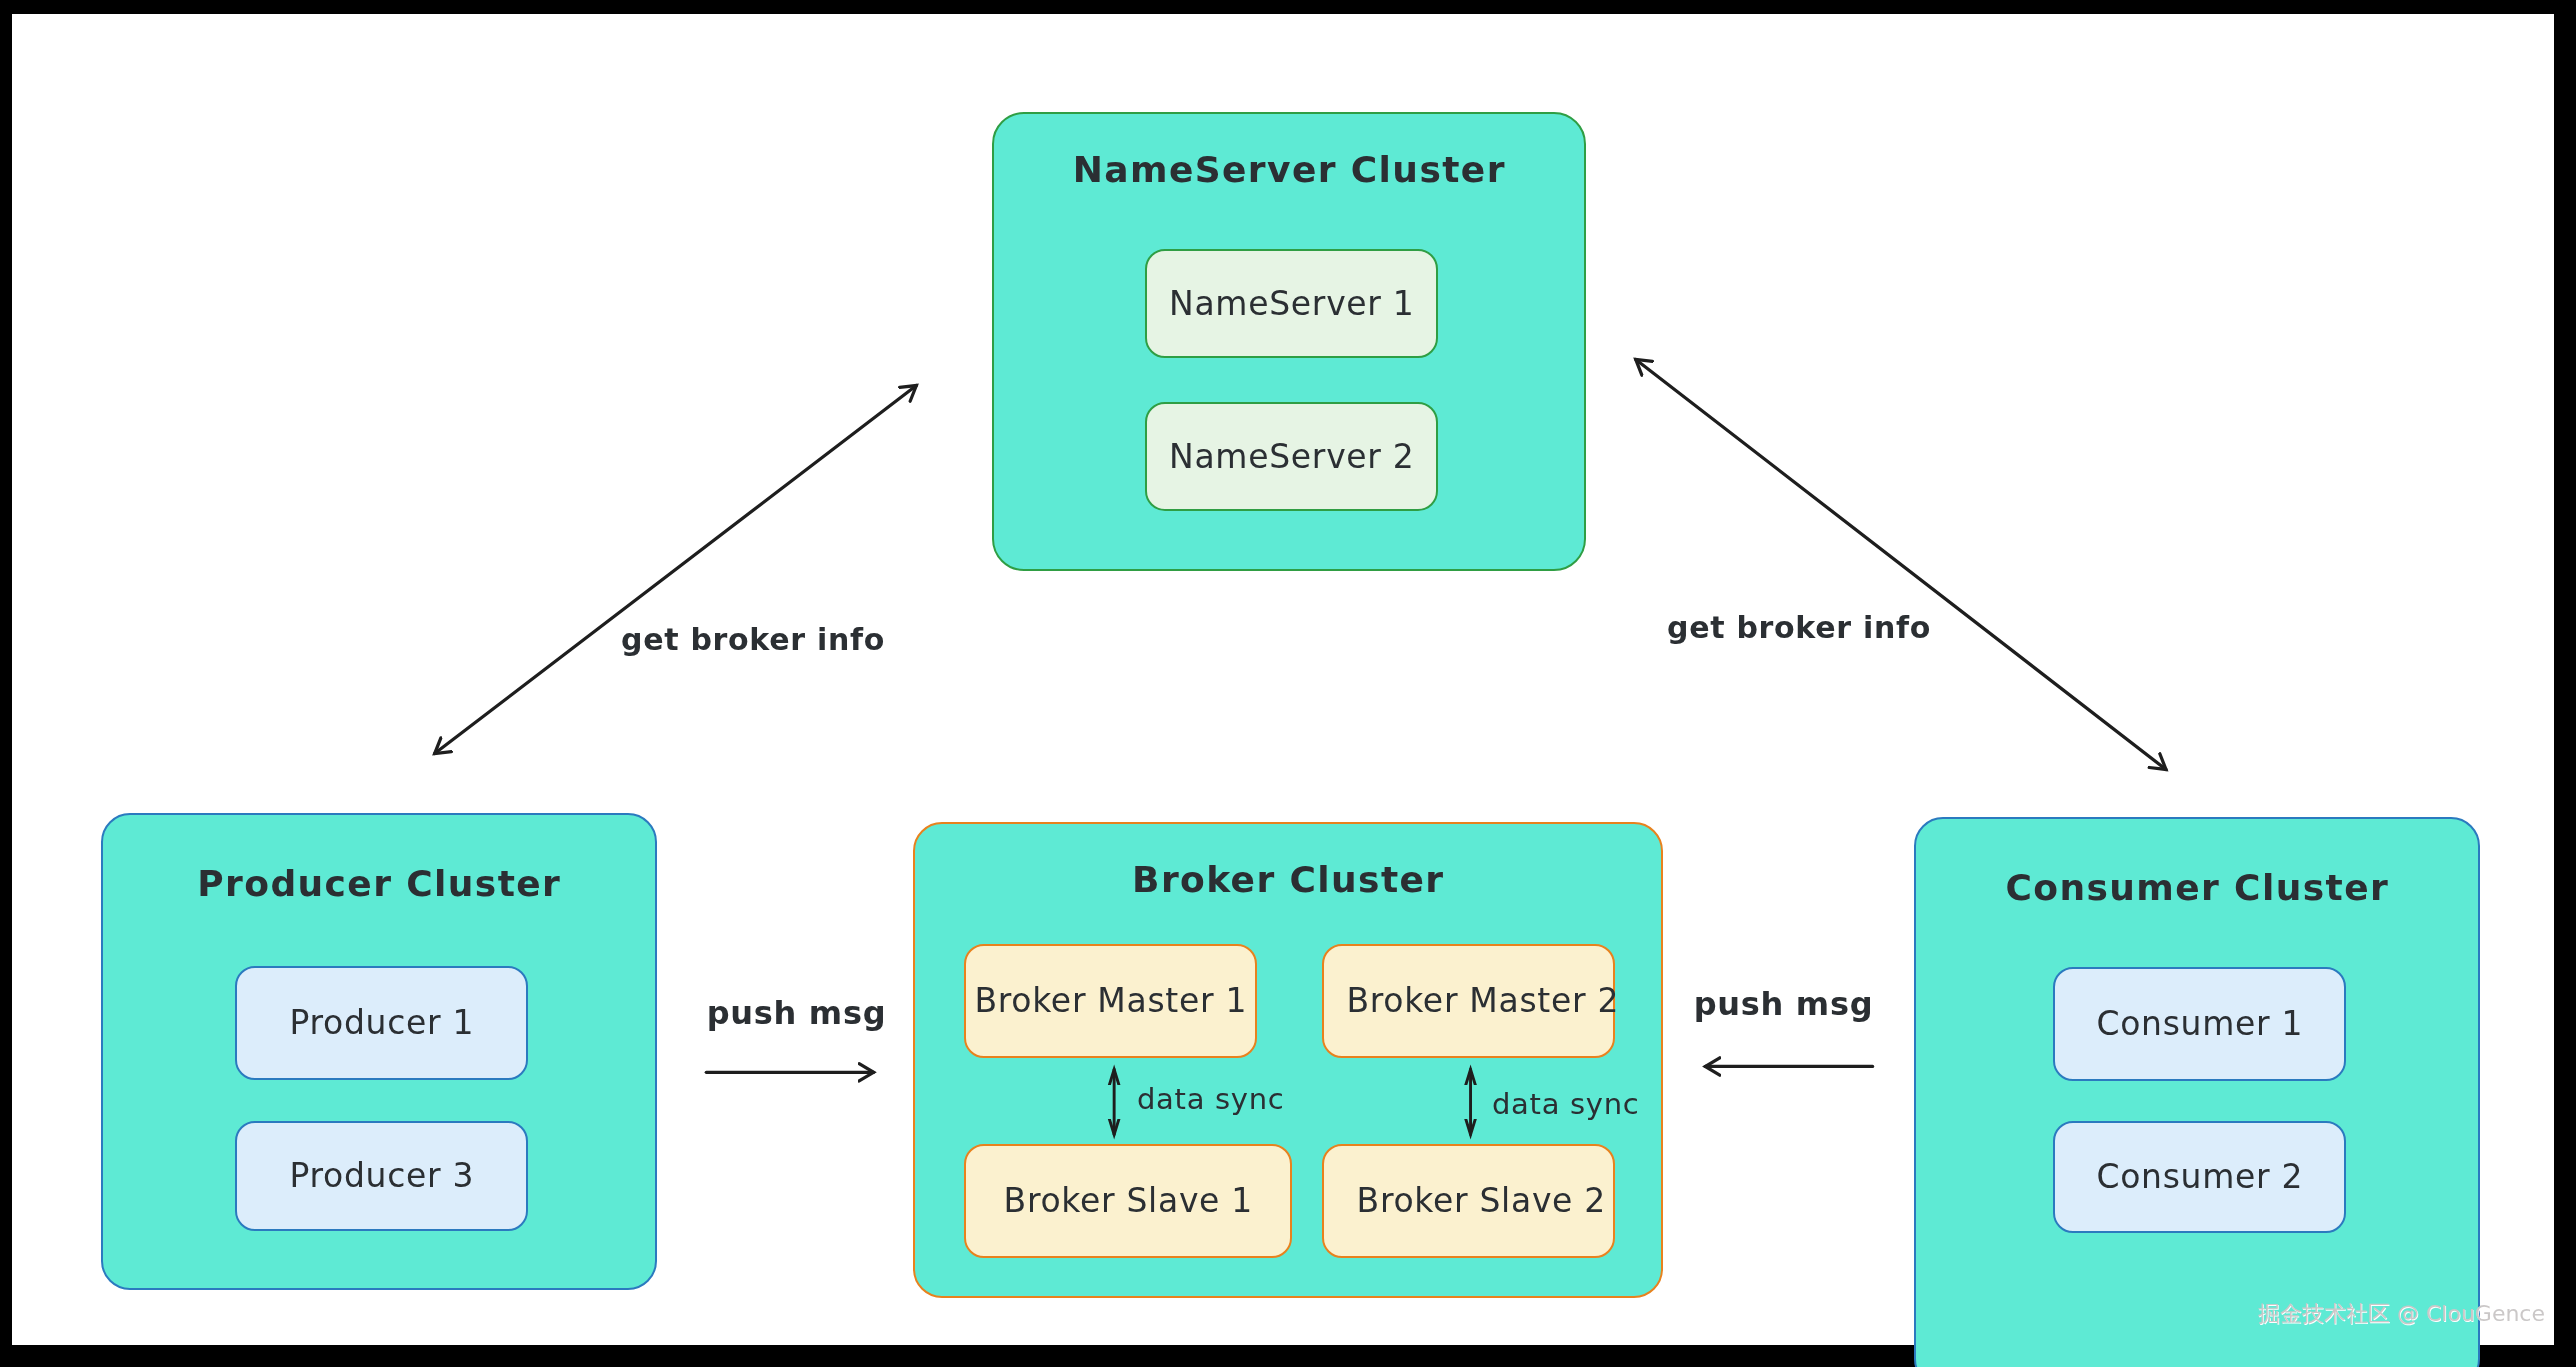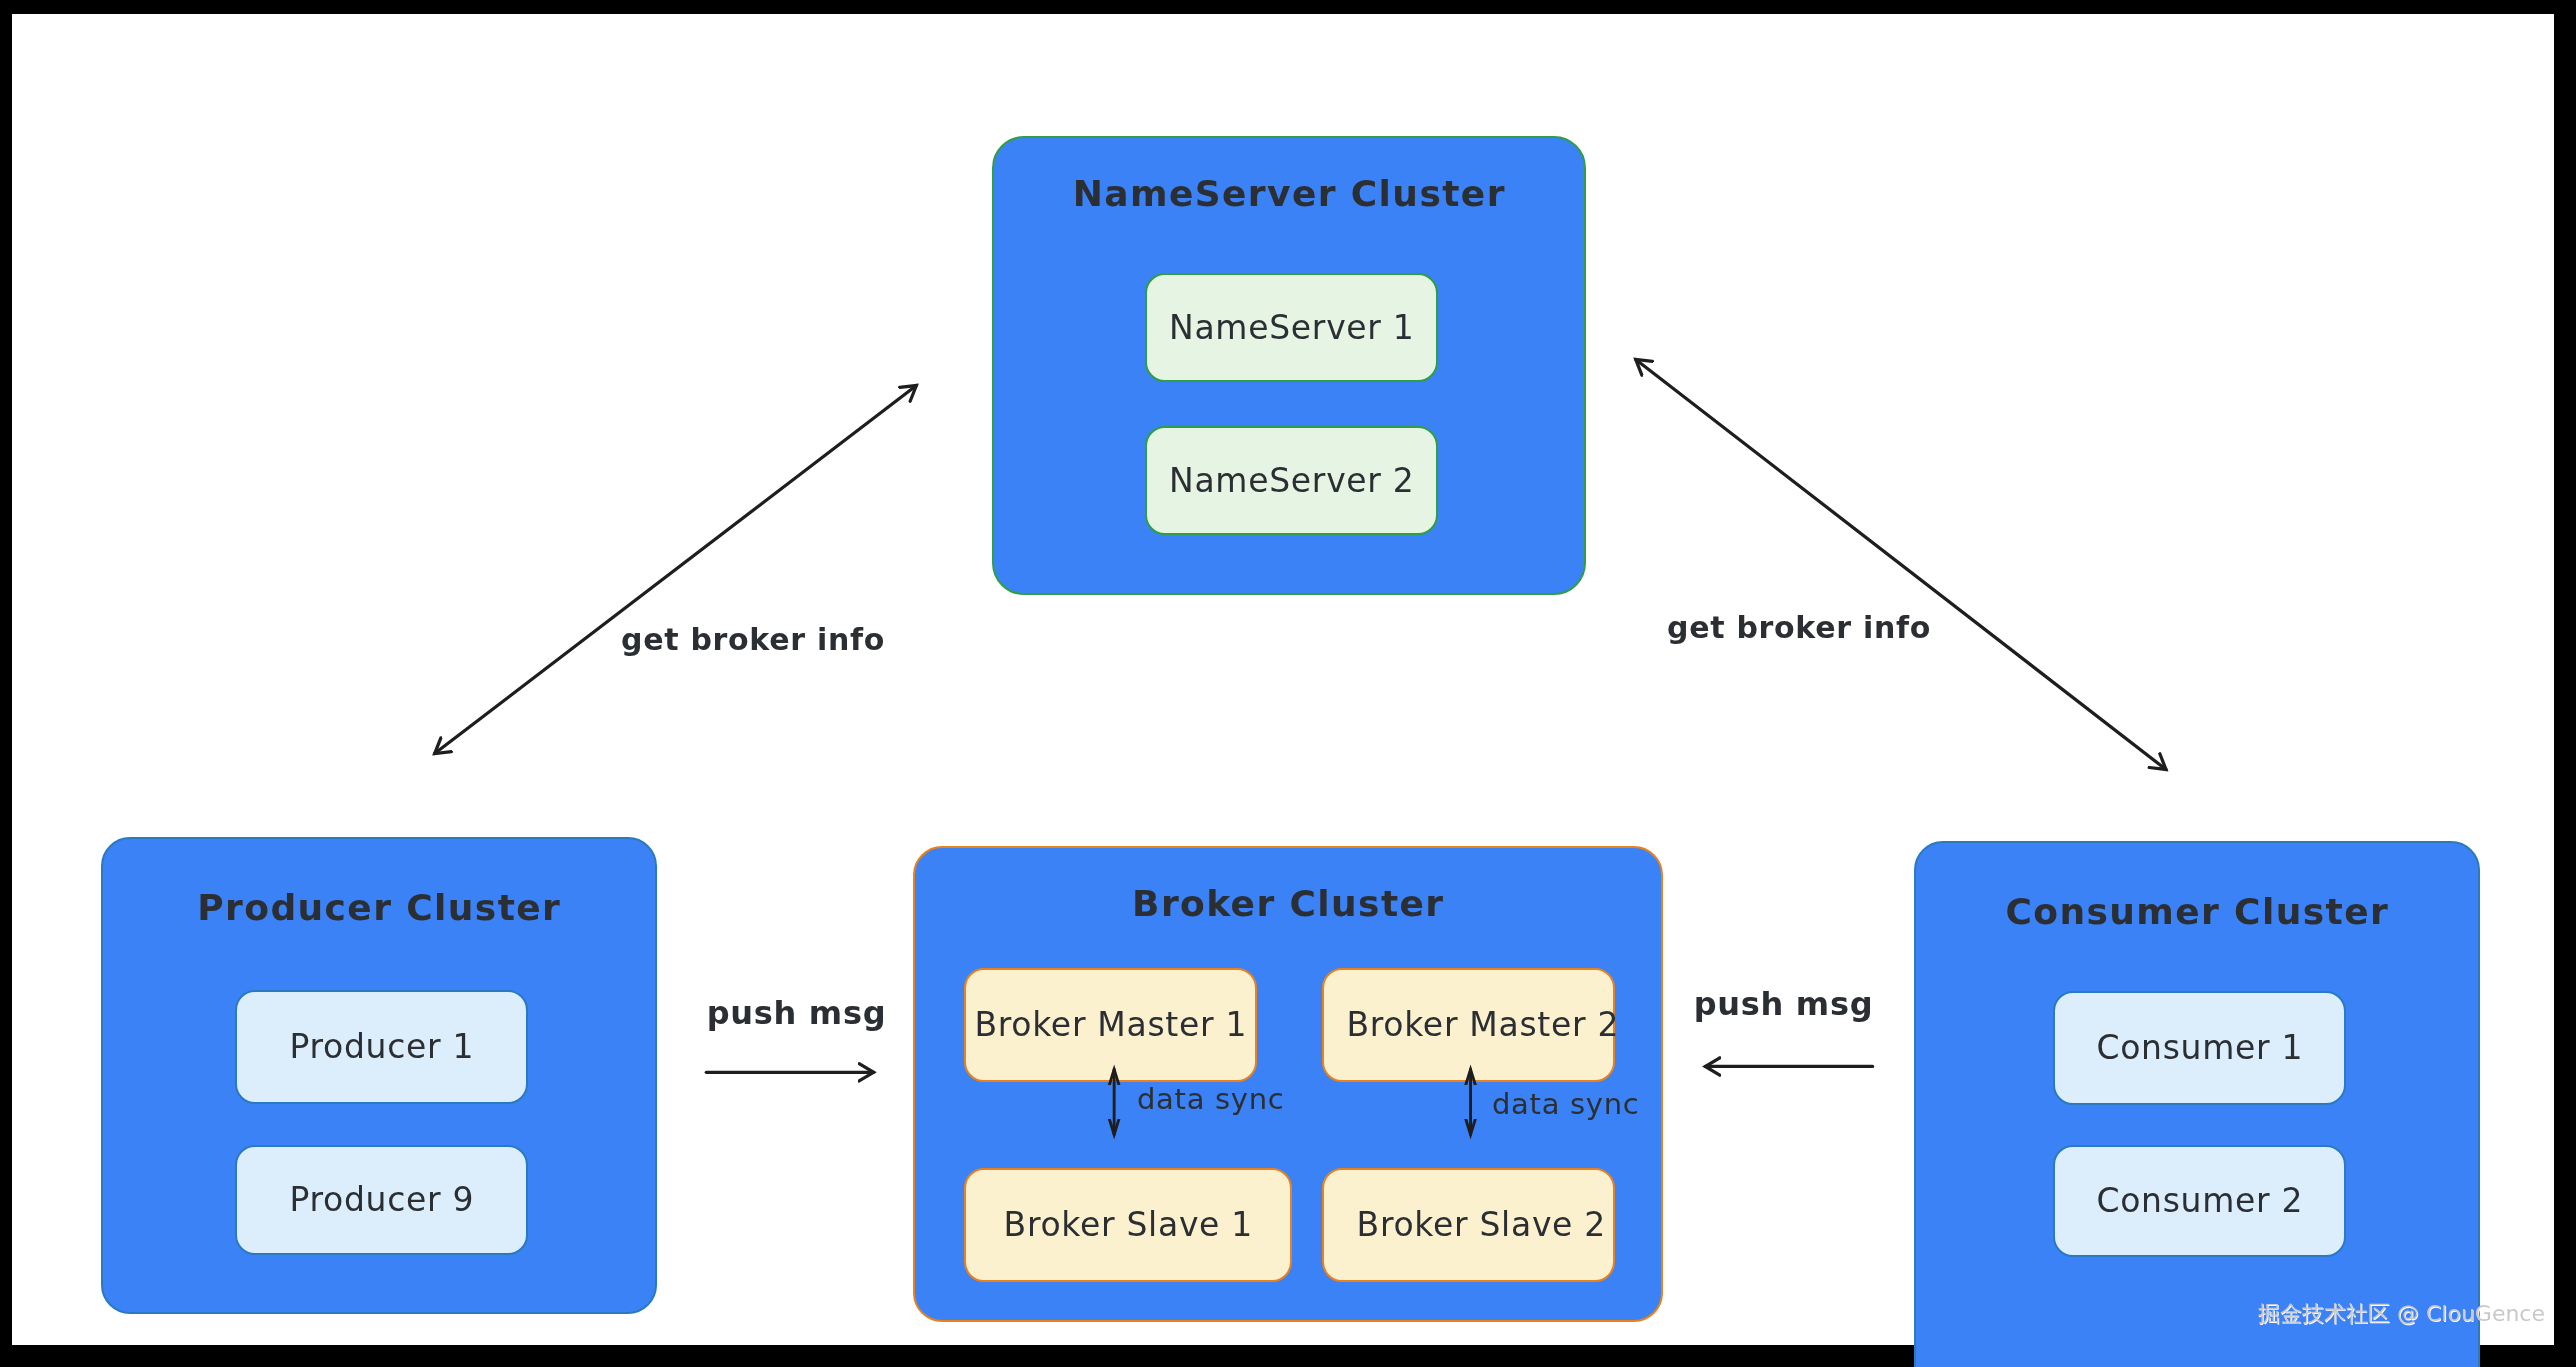--- a/index.html
+++ b/index.html
@@ -18,24 +18,23 @@
   }
   .arrows {
     position: absolute; left: 0; top: 0;
     width: 2576px; height: 1368px;
     pointer-events: none;
   }
   .arrow-line { stroke: var(--arrow, #1e1e1e); stroke-width: 4.5; fill: none; stroke-linecap: round; }
 
   .cluster {
     position: absolute;
-    background: #3b82f6;
+    background: #5eead4;
     border-radius: 32px;
     box-sizing: border-box;
-    margin-top: 24px;
   }
   .cluster.green  { border: 2.9px solid var(--green-border, #2f9e44); }
   .cluster.blue   { border: 2.9px solid var(--blue-border, #2b7abf); }
   .cluster.orange { border: 2.9px solid var(--orange-border, #e8821e); }
 
   .cluster-title {
     position: absolute;
     left: 0; right: 0;
     text-align: center;
     font-size: 36px;
@@ -96,21 +95,21 @@
         <span>NameServer 2</span>
       </div>
     </div>
 
     <div class="cluster blue" style="left:89px; top:799px; width:556px; height:477px; border-radius:29px;">
       <div class="cluster-title" style="top:48px;">Producer Cluster</div>
       <div class="node blue" style="left:132px; top:151px; width:293px; height:114px;text-align:right;">
         <span>Producer 1</span>
       </div>
       <div class="node blue" style="left:132px; top:306px; width:293px; height:110px;">
-        <span>Producer 9</span>
+        <span>Producer 3</span>
       </div>
     </div>
 
     <div class="cluster orange" style="left:901px; top:808px; width:750px; height:476px; border-radius:29px;">
       <div class="cluster-title" style="top:35px;">Broker Cluster</div>
       <div class="node orange" style="left:49px; top:120px; width:293px; height:114px;">
         <span>Broker Master 1</span>
       </div>
       <div class="node orange" style="left:407px; top:120px; width:293px; height:114px;padding-left:28px;">
         <span>Broker Master 2</span>

